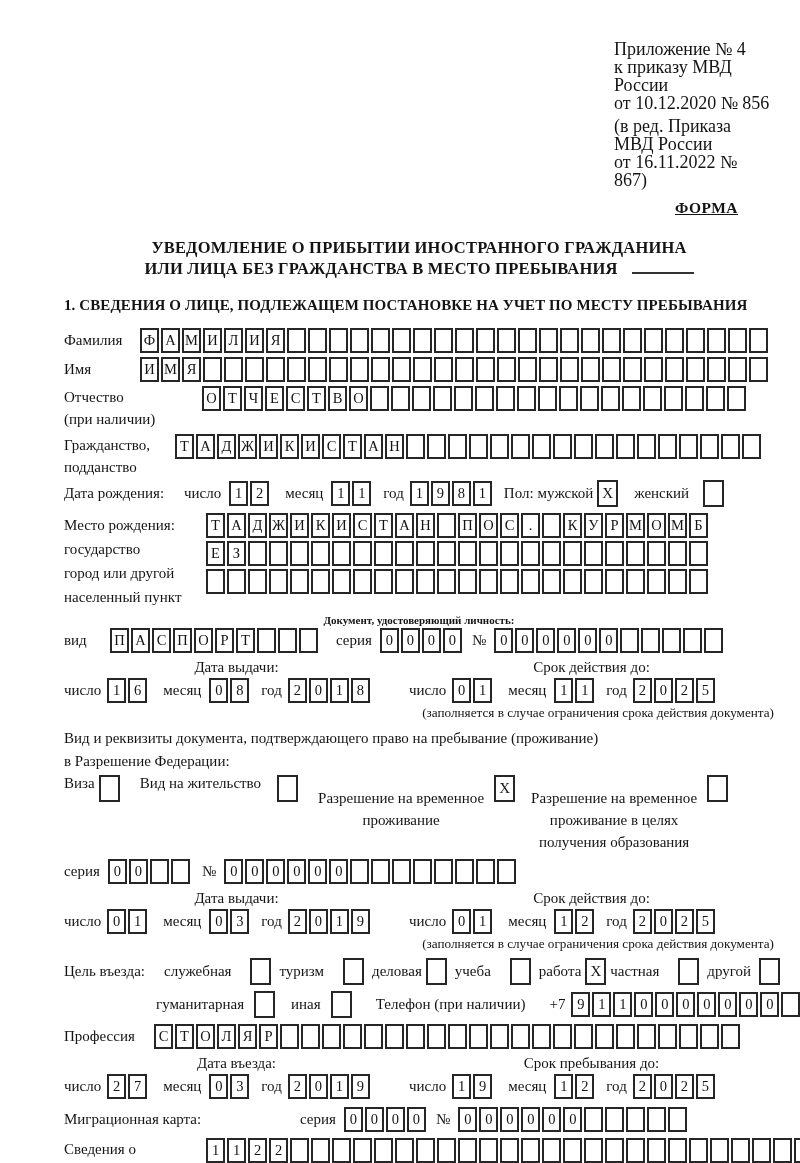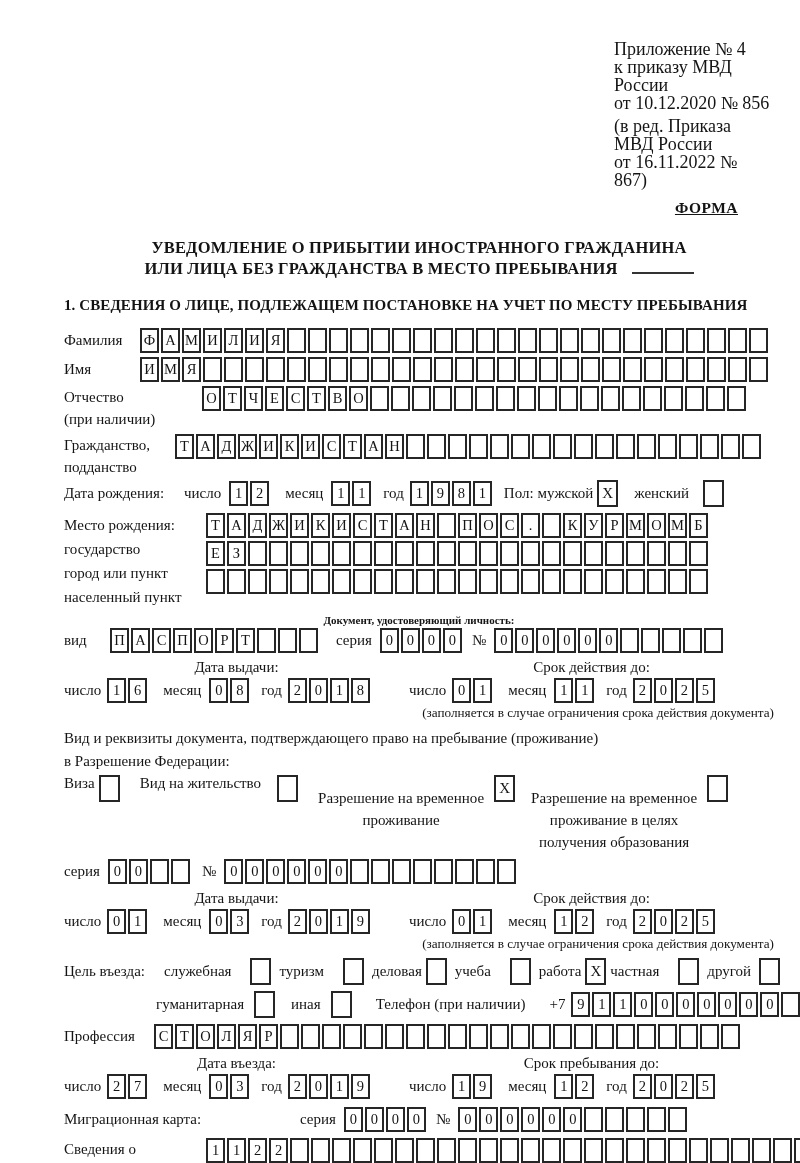--- a/index.html
+++ b/index.html
@@ -231,21 +231,21 @@
     <span class="lbl ml4">мужской</span>
     <span class="chk ml4">X</span>
     <span class="lbl ml16">женский</span>
     <span class="chk ml14"></span>
   </div>
 
   <div class="frow top mt6">
     <div class="lbl-block" style="width:142px; line-height:24px">
       <div>Место рождения:</div>
       <div>государство</div>
-      <div>город или пункт</div>
+      <div>город или другой</div>
       <div>населенный пункт</div>
     </div>
     <div>
       <div class="boxes mb3">
           <span class="cell">Т</span>
           <span class="cell">А</span>
           <span class="cell">Д</span>
           <span class="cell">Ж</span>
           <span class="cell">И</span>
           <span class="cell">К</span>

